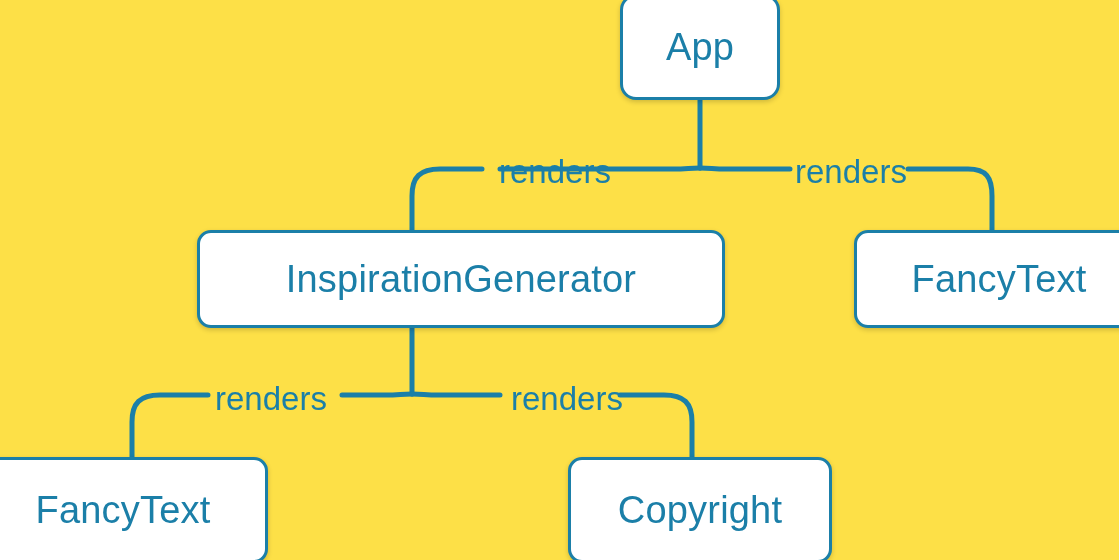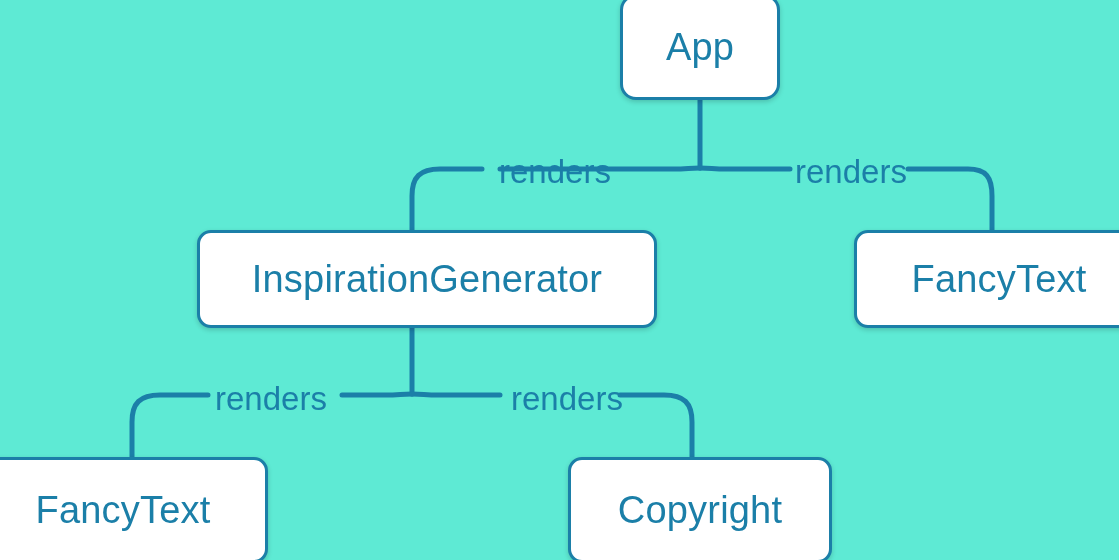--- a/index.html
+++ b/index.html
@@ -10,21 +10,21 @@
     width: 1119px;
     height: 560px;
     background: #4a7050;
     font-family: "Liberation Sans", sans-serif;
     overflow: hidden;
   }
   #diagram {
     position: relative;
     width: 1119px;
     height: 560px;
-    background: #5eead4;
+    background: #fde047;
   }
   #edge-layer {
     position: absolute;
     left: 0;
     top: 0;
     width: 1119px;
     height: 560px;
     pointer-events: none;
   }
   .node {
@@ -39,21 +39,21 @@
     box-shadow: 0 2px 5px rgba(0,0,0,0.18);
   }
   .node .label {
     color: #1b7fa8;
     font-size: 38px;
     font-weight: 400;
     letter-spacing: 0.2px;
     white-space: nowrap;
   }
   .node-app       { left: 620px; top: -6px;  width: 160px; height: 106px; border-radius: 16px; }
-  .node-inspgen   { left: 197px; top: 230px; width: 460px; height: 98px; }
+  .node-inspgen   { left: 197px; top: 230px; width: 528px; height: 98px; }
   .node-fancy-r   { left: 854px; top: 230px; width: 290px; height: 98px; }
   .node-fancy-b   { left: -22px; top: 457px; width: 290px; height: 106px; }
   .node-copyright { left: 568px; top: 457px; width: 264px; height: 106px; }
 
   .edge-label {
     position: absolute;
     color: #1b7fa8;
     font-size: 33px;
     font-weight: 400;
     white-space: nowrap;

